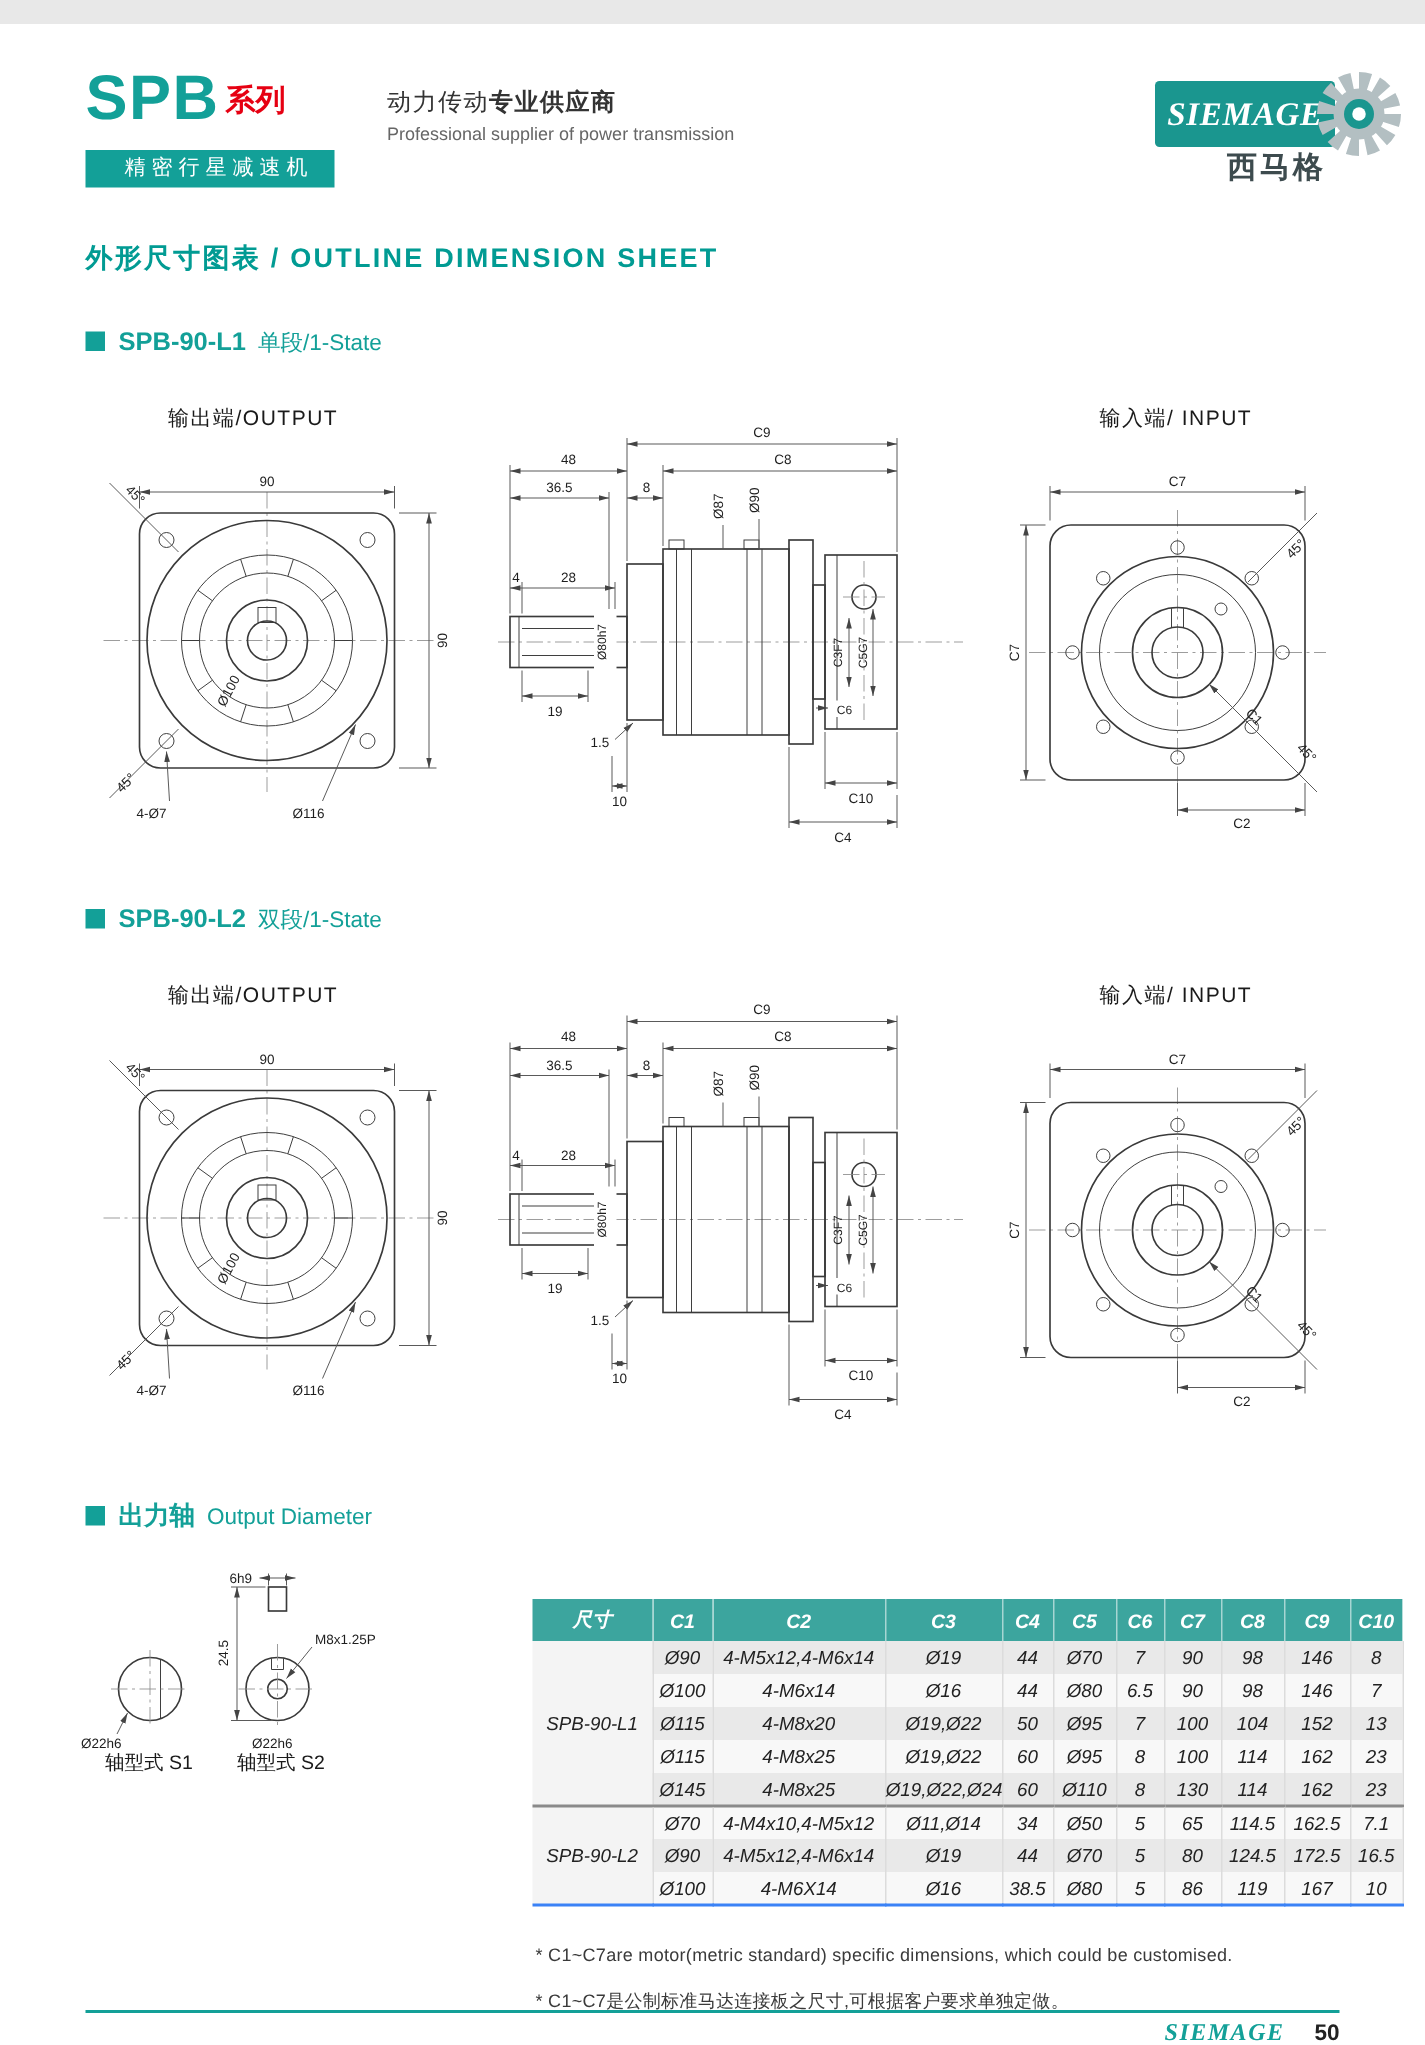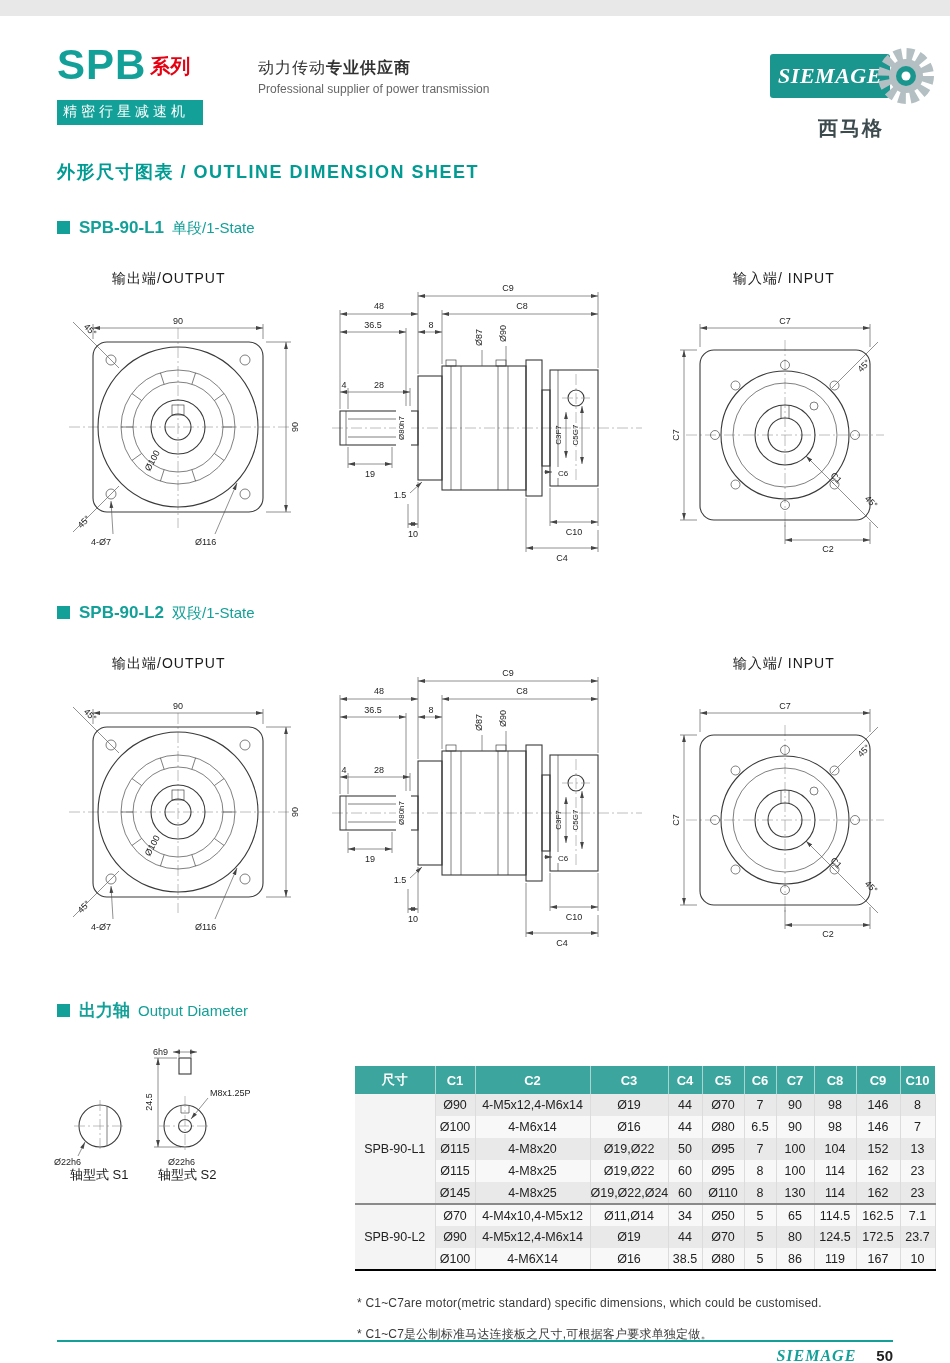--- a/index.html
+++ b/index.html
@@ -4,21 +4,21 @@
 <style>
   * { margin:0; padding:0; box-sizing:border-box; }
   html,body { background:#e8e8e8; }
   body { font-family:"Liberation Sans","DejaVu Sans",sans-serif; }
   #page { position:relative; width:950px; height:1363px; background:#ffffff; margin:16px auto; overflow:hidden; }
   .abs { position:absolute; }
 
   
   .spb { font-size:42px; font-weight:800; color:#13a098; letter-spacing:1px; line-height:1; }
   .series-suffix { font-size:20px; font-weight:700; color:#e60012; margin-left:4px; vertical-align:6px; }
-  .badge { background:#13a098; color:#fff; font-size:14px; letter-spacing:4px; padding:3px 14px 4px 6px; }
+  .badge { background:#13a098; color:#fff; font-size:14px; letter-spacing:4px; padding:3px 14px 4px 26px; }
   .tag-zh { font-size:16px; color:#333; letter-spacing:1px;font-family:Liberation Mono, monospace; }
   .tag-zh b { font-weight:800; }
   .tag-en { font-size:12px; color:#666; margin-top:3px; }
   .teal-bar { height:20px; background:linear-gradient(90deg,#0f8f88,#5cbdb6); color:#fff;
               display:flex; align-items:center; justify-content:flex-end; gap:22px; padding:0 10px; }
   .teal-bar .slogan { font-size:12px; letter-spacing:2px; }
   .teal-bar .site { font-size:12px; font-weight:700; font-style:italic; }
   .brand-box { width:120px; height:44px; background:#1a968f; border-radius:3px;
                display:flex; align-items:center; justify-content:center; }
   .brand-box span { color:#fff; font-size:22px; font-weight:800; font-style:italic; letter-spacing:.5px;
@@ -40,21 +40,21 @@
   .cl   { fill:none; stroke:#888; stroke-width:0.55; stroke-dasharray:11 3 2 3; }
   .dim  { fill:none; stroke:#555; stroke-width:0.65; }
   .arrow { marker-start:url(#ah); marker-end:url(#ah); }
   .arrE  { marker-end:url(#ah); }
   .dtx  { font-size:9px; fill:#1e1e1e; }
   .dtx.sm { font-size:8px; }
   .bgw  { fill:#fff; stroke:none; }
 
   
   table.dim-table { border-collapse:collapse; table-layout:fixed; font-size:12.5px; color:#222;
-                    border-bottom:2px solid #000000; }
+                    border-bottom:2px solid #3b82f6;font-style:italic; }
   .dim-table th { background:#3ca59e; color:#fff; font-size:13px; font-weight:700; height:28px;
                   border-right:1px solid rgba(255,255,255,.55); text-align:center; }
   .dim-table td { height:22px; text-align:center; border-right:1px solid #dcdcdc; white-space:nowrap; }
   .dim-table tbody tr:nth-child(odd) td { background:#e9e9e9; }
   .dim-table tbody tr:nth-child(even) td { background:#f8f8f8; }
   .dim-table td.group-label { background:#f4f4f4 !important; font-size:12.5px; }
   .dim-table tr.group-start td { border-top:2px solid #8a8a8a; }
   .note { font-size:12px; color:#3a3a3a; letter-spacing:.2px; }
 
   
@@ -90,21 +90,21 @@
 
   <div class="abs brand-box" style="left:770px;top:38px">
     <span>SIEMAGE</span>
   </div>
   <svg class="abs" style="left:874px;top:28px" width="64" height="64" viewBox="0 0 64 64">
     <circle cx="32" cy="32" r="22" fill="none" stroke="#b3bfc2" stroke-width="12" stroke-dasharray="7 4.5"></circle>
     <circle cx="32" cy="32" r="17" fill="#b3bfc2"></circle>
     <circle cx="32" cy="32" r="10" fill="#1a968f"></circle>
     <circle cx="32" cy="32" r="4.5" fill="#ffffff"></circle>
   </svg>
-  <div class="abs brand-zh" style="left:818px;top:99px">西马格</div>
+  <div class="abs brand-zh" style="left:818px;top:82px">西马格</div>
 
   <div class="abs page-title" style="left:57px;top:144px">外形尺寸图表 / OUTLINE DIMENSION SHEET</div>
 
   <div class="abs sec" style="left:57px;top:202px">
     <span class="sq"></span><span class="sec-title">SPB-90-L1</span><span class="sec-sub">单段/1-State</span>
   </div>
 
   <div class="abs view-label" style="left:112px;top:254px">输出端/OUTPUT</div>
   <div class="abs view-label" style="left:733px;top:254px">输入端/ INPUT</div>
 
@@ -659,21 +659,21 @@
         <tr>
           <td>Ø90</td>
           <td>4-M5x12,4-M6x14</td>
           <td>Ø19</td>
           <td>44</td>
           <td>Ø70</td>
           <td>5</td>
           <td>80</td>
           <td>124.5</td>
           <td>172.5</td>
-          <td>23.7</td>
+          <td>16.5</td>
         </tr>
         <tr>
           <td>Ø100</td>
           <td>4-M6X14</td>
           <td>Ø16</td>
           <td>38.5</td>
           <td>Ø80</td>
           <td>5</td>
           <td>86</td>
           <td>119</td>

